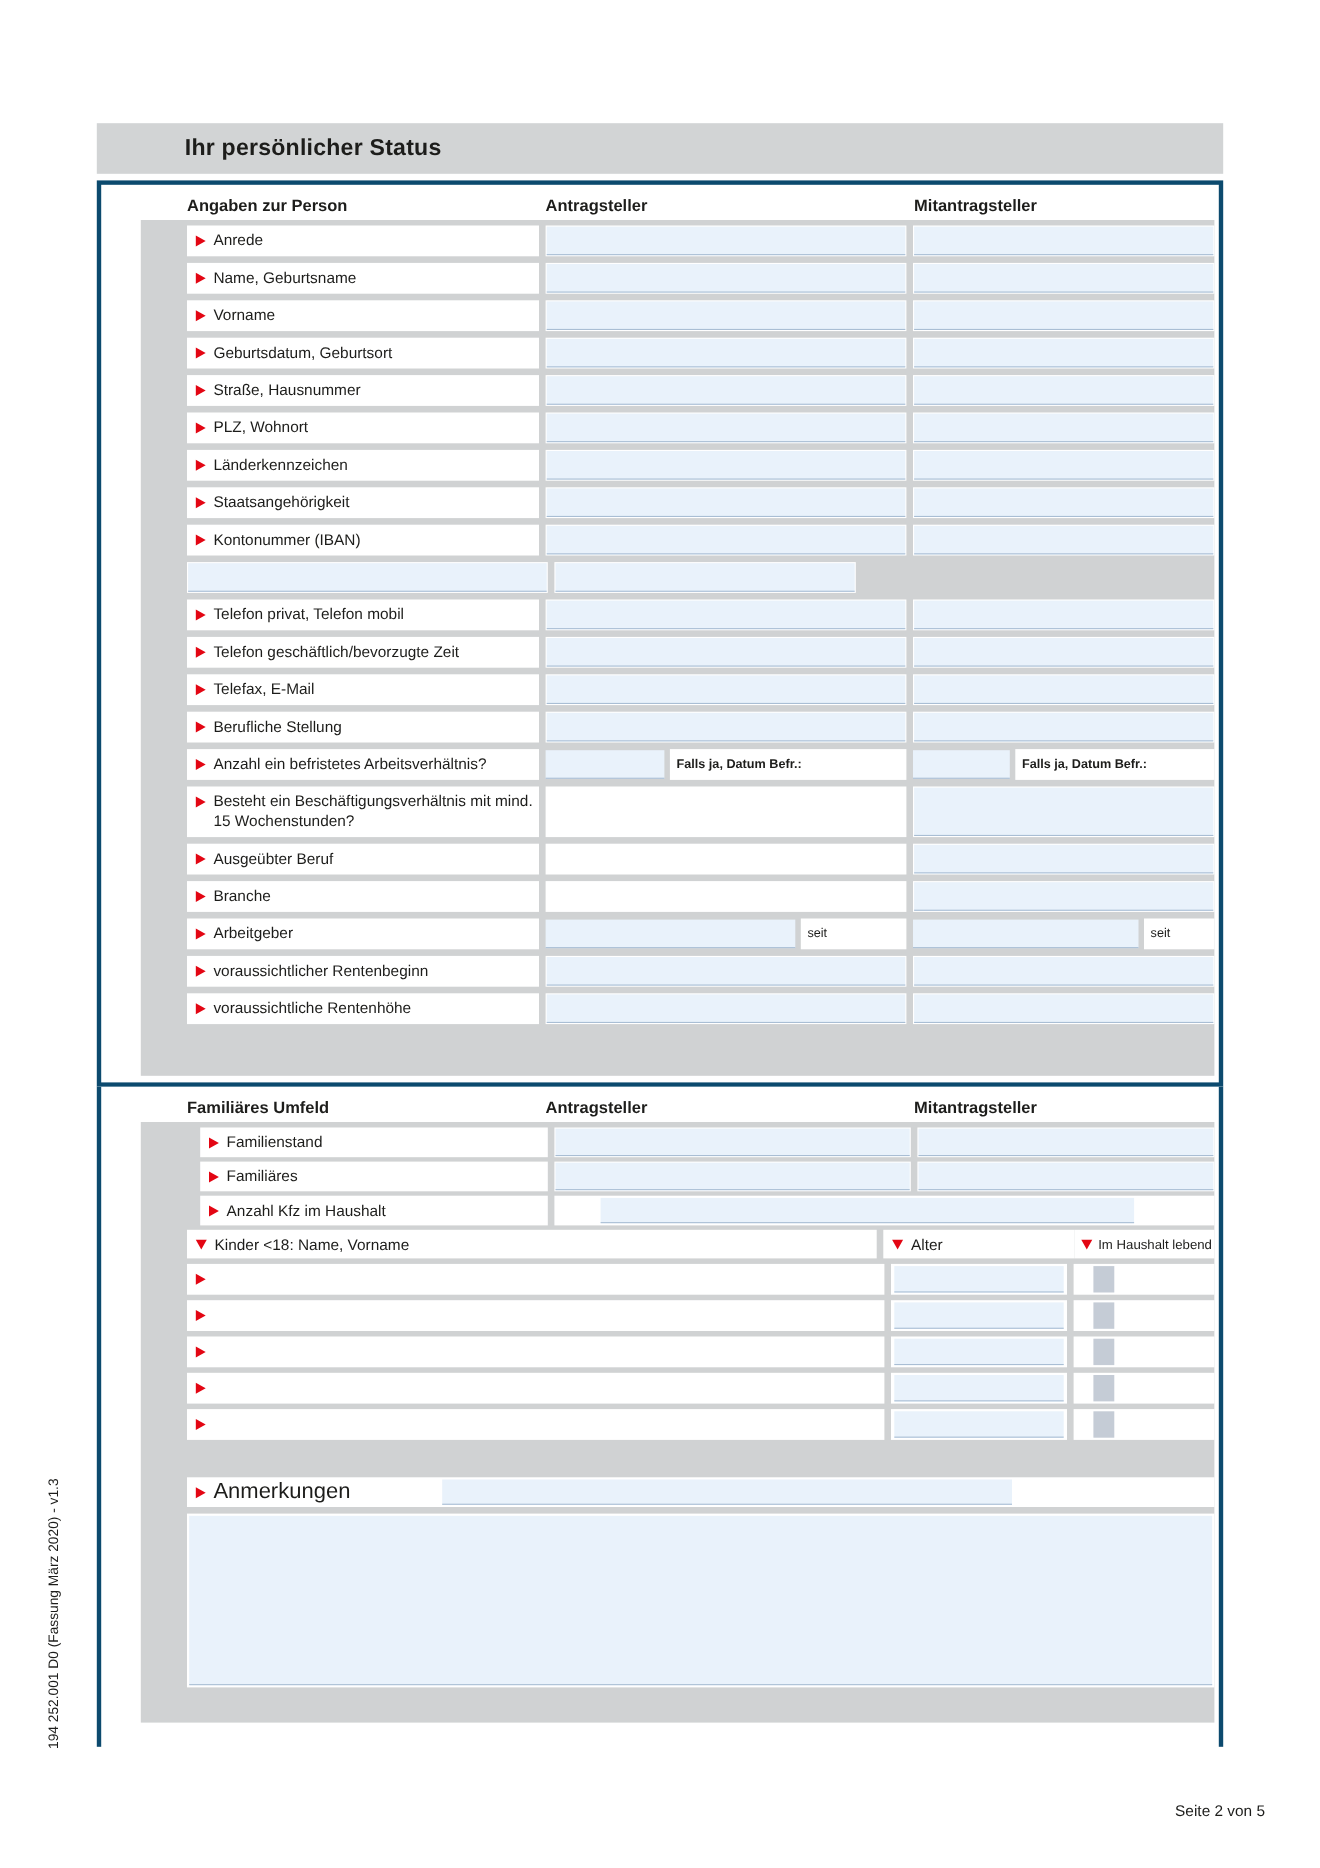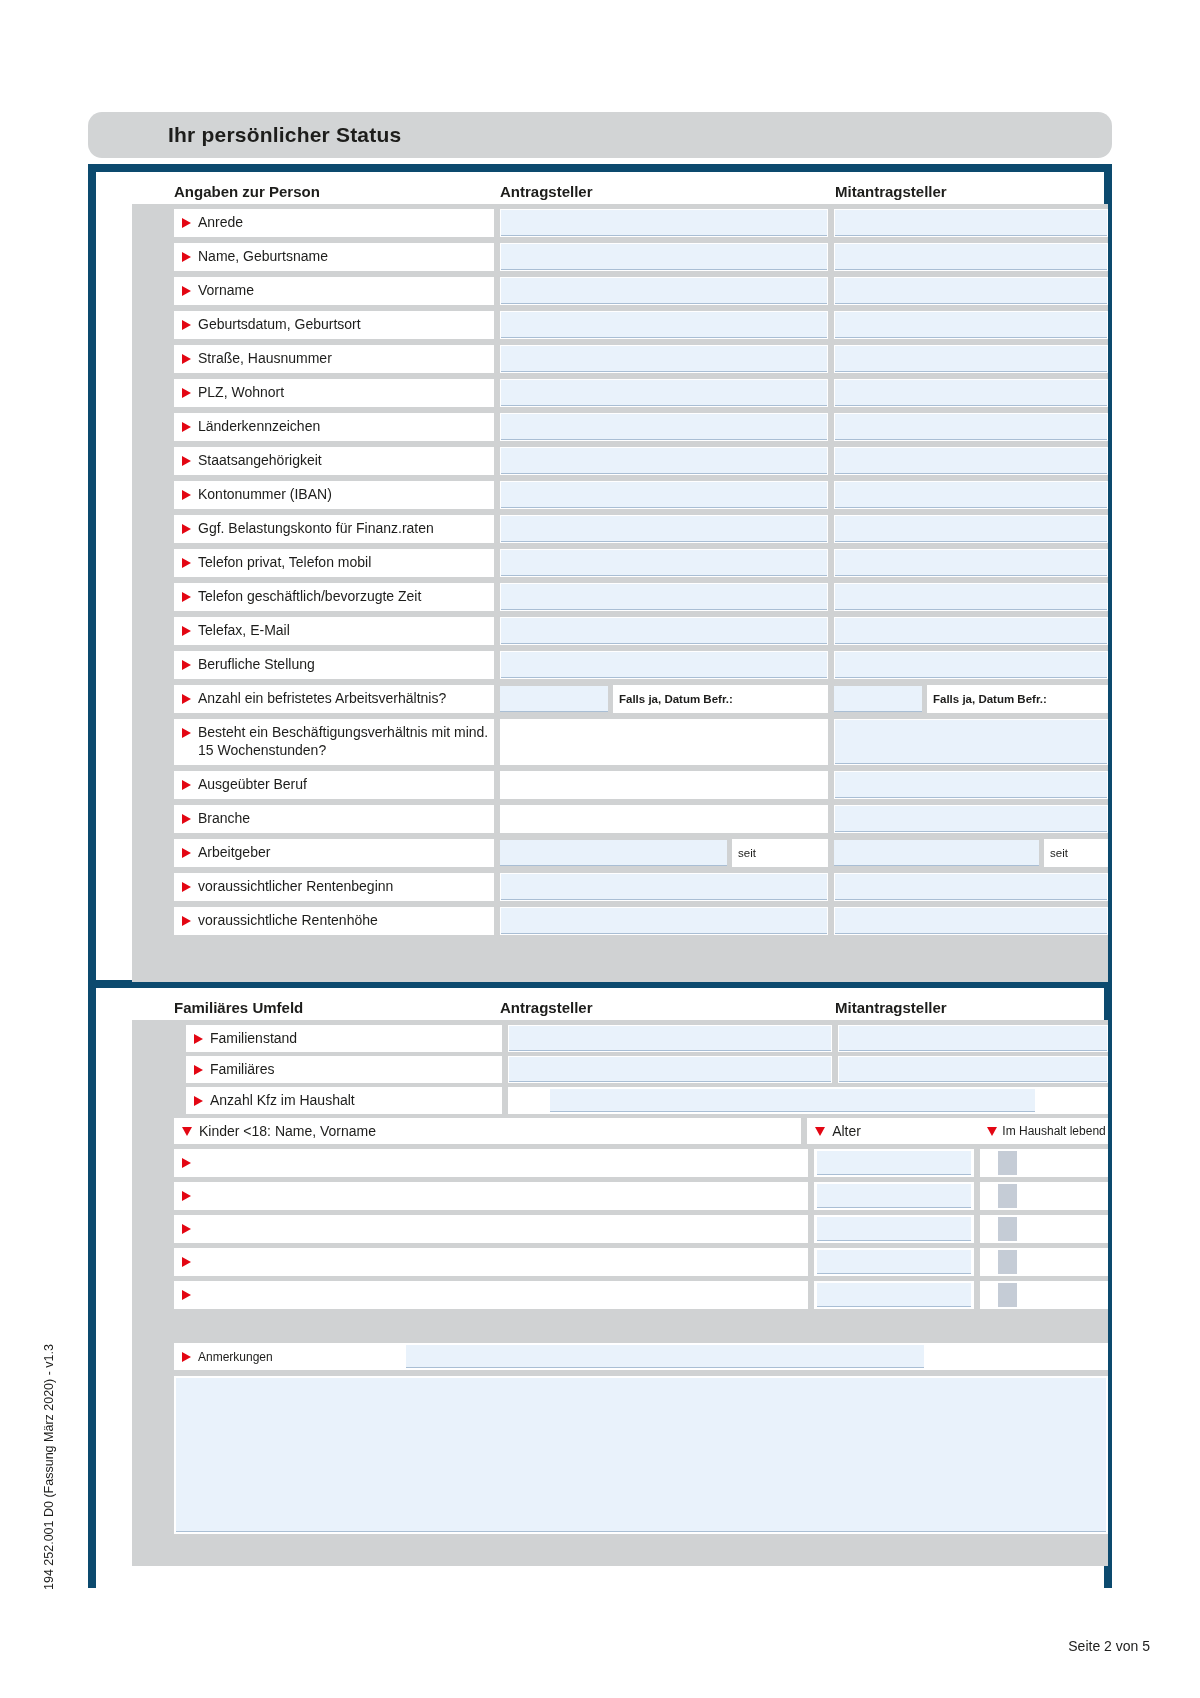--- a/index.html
+++ b/index.html
@@ -3,26 +3,26 @@
 <meta charset="utf-8">
 <style>
   html,body{margin:0;padding:0;}
   body{
     width:1200px;height:1698px;position:relative;background:#ffffff;
     font-family:"Liberation Sans", sans-serif;color:#1d1d1b;
     -webkit-font-smoothing:antialiased;
   }
   
   .titlebar{position:absolute;left:88px;top:112px;width:1024px;height:46px;
-    background:#d2d4d5;display:flex;align-items:center;border-radius:14px;}
+    background:#d2d4d5;display:flex;align-items:center;}
   .titlebar h1{font-size:21px;font-weight:bold;margin:0 0 0 80px;letter-spacing:.2px;}
 
   
   .box{position:absolute;left:88px;width:1024px;background:#ffffff;
-    border:8px solid #0c4a6e;box-sizing:border-box;}
+    border:4px solid #0c4a6e;box-sizing:border-box;}
   .box1{top:164px;height:824px;}
   .box2{top:988px;height:600px;border-top:none;border-bottom:none;}
 
   .colheads{display:flex;margin:7px 0 0 78px;height:25px;align-items:center;
     font-weight:bold;font-size:15px;}
   .ch1{width:326px;}
   .ch2{width:335px;}
   .ch3{flex:1;}
 
   .panel{margin-left:36px;background:#d0d2d3;box-sizing:border-box;
@@ -76,21 +76,21 @@
   .kc1{width:634px;background:#ffffff;display:flex;align-items:center;
     padding-left:8px;box-sizing:border-box;margin-right:6px;}
   .kc2{width:160px;background:#ffffff;position:relative;margin-right:6px;}
   .kc2 .fldk2{position:absolute;left:3px;right:3px;top:2px;bottom:2px;
     background:#e9f2fb;border-bottom:1px solid #a9bed4;box-sizing:border-box;}
   .kc3{width:128px;background:#ffffff;display:flex;align-items:center;box-sizing:border-box;}
   .chk{width:19px;height:24px;margin-left:18px;background:#c5ccd6;}
 
   .arow{margin-top:34px;height:27px;display:flex;}
   .abox{width:934px;background:#ffffff;position:relative;display:flex;
-    align-items:center;padding-left:8px;box-sizing:border-box;font-size:12px;}
+    align-items:center;padding-left:8px;box-sizing:border-box;font-size:20px;}
   .abox .flda{position:absolute;left:232px;width:518px;top:2px;bottom:2px;
     background:#e9f2fb;border-bottom:1px solid #a9bed4;box-sizing:border-box;}
   .bigbox{margin-top:6px;width:934px;height:158px;background:#ffffff;
     padding:2px;box-sizing:border-box;}
   .bigfld{width:100%;height:100%;background:#e9f2fb;
     border-bottom:1px solid #aabfd4;box-sizing:border-box;}
 
   
   .formid{position:absolute;left:42px;top:1590px;transform:rotate(-90deg);
     transform-origin:0 0;font-size:12.5px;white-space:nowrap;color:#1d1d1b;}
@@ -223,24 +223,20 @@
         </div>
       <div class="cell cellA">
           <div class="fld"></div>
         </div>
       <div class="cell cellM">
           <div class="fld"></div>
         </div>
     </div>
 
     <div class="frow">
-      <div class="lbl">
-          <span class="arr"></span>
-          <span class="lt">Ggf. Belastungskonto für Finanz.raten</span>
-        </div>
       <div class="cell cellA">
           <div class="fld"></div>
         </div>
       <div class="cell cellM">
           <div class="fld"></div>
         </div>
     </div>
 
     <div class="frow">
       <div class="lbl">

